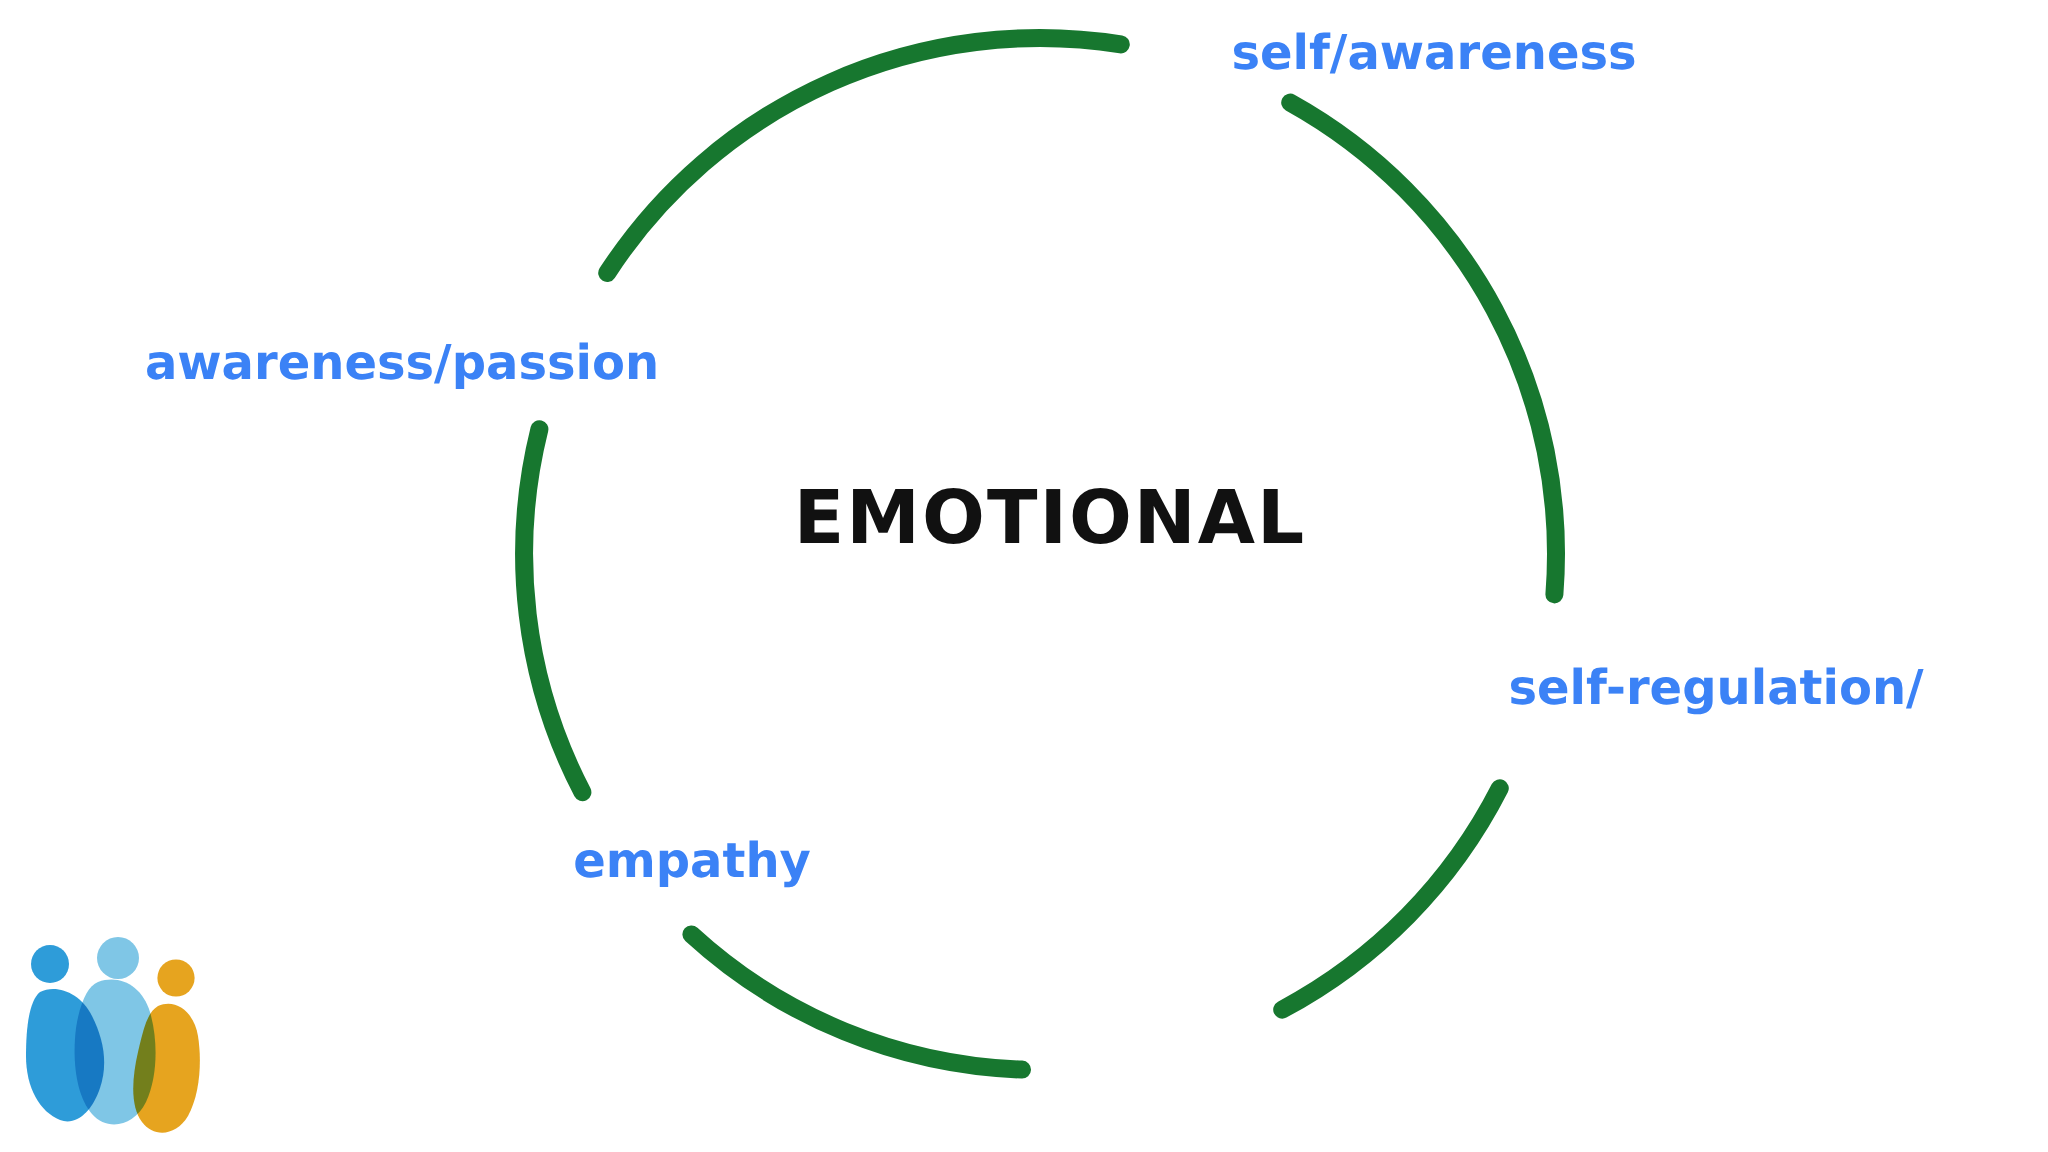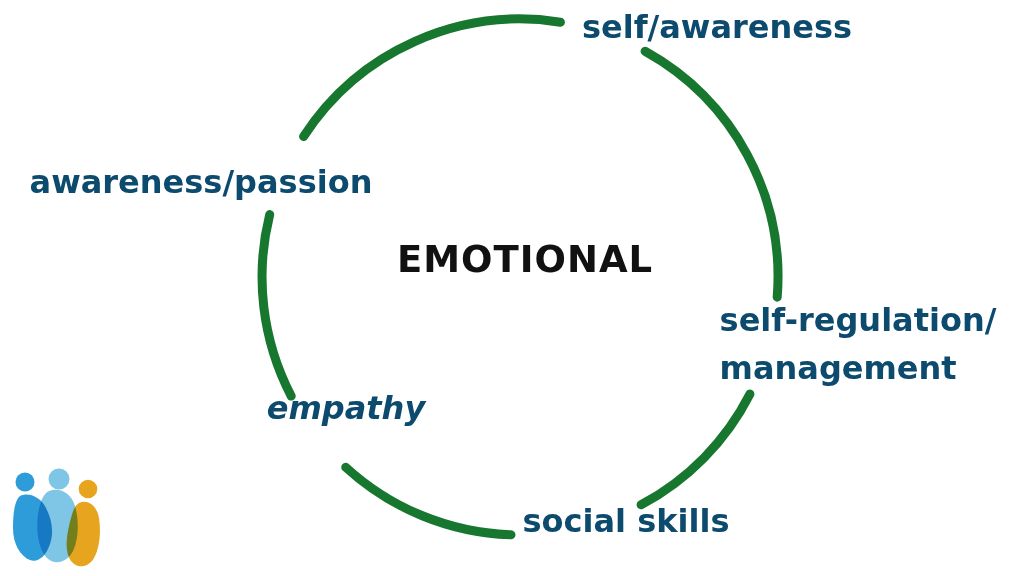--- a/index.html
+++ b/index.html
@@ -13,22 +13,22 @@
   }
   #arcs {
     position: absolute;
     left: 0; top: 0;
     width: 1024px; height: 576px;
   }
   .label {
     position: absolute;
     transform: translate(-50%, -50%);
     font-weight: bold;
-    font-size: 32px;
-    color: #0c4a6e;
+    font-size: 24px;
+    color: #3b82f6;
     white-space: nowrap;
     line-height: 1.2;
   }
   .label.two-line {
     text-align: left;
     line-height: 48px;
   }
   .title {
     position: absolute;
     transform: translate(-50%, -50%);
@@ -36,21 +36,21 @@
     font-size: 37px;
     color: #111111;
     text-align: left;
     line-height: 51px;
     letter-spacing: 1px;
     white-space: nowrap;
   }
   .lbl-self-awareness     { left: 717px; top: 27px;  }
   .lbl-motivation-passion { left: 201px; top: 182px; }
   .lbl-self-regulation    { left: 858px; top: 344px; }
-  .lbl-empathy            { left: 346px; top: 408px; font-style: italic; }
+  .lbl-empathy            { left: 346px; top: 431px; }
   .lbl-social-skills      { left: 626px; top: 521px; }
   .ttl-center             { left: 525px; top: 259px; }
   #logo {
     position: absolute;
     left: 8px; top: 460px;
     width: 100px; height: 112px;
   }
   #logo path, #logo circle { mix-blend-mode: multiply; }
 </style>
 </head>
@@ -67,24 +67,22 @@
     </svg>
 
   <div class="title ttl-center">
     <div>EMOTIONAL</div>
   </div>
 
   <div class="label lbl-self-awareness">self/awareness</div>
 
   <div class="label two-line lbl-self-regulation">
     <div>self-regulation/</div>
-    <div>management</div>
   </div>
 
-  <div class="label lbl-social-skills">social skills</div>
 
   <div class="label lbl-empathy">empathy</div>
 
   <div class="label lbl-motivation-passion">awareness/passion</div>
 
   <svg id="logo" viewBox="0 0 100 112" xmlns="http://www.w3.org/2000/svg">
     <g fill="#2e9cd9">
       <circle cx="17" cy="22" r="9.5"></circle>
       <path d="M 12,36 C 20,32 32,36 38,48 C 44,60 46,72 42,84 C 38,96 30,103 22,100 C 12,96 5,84 5,68 C 5,52 7,40 12,36 Z"></path>
     </g>

